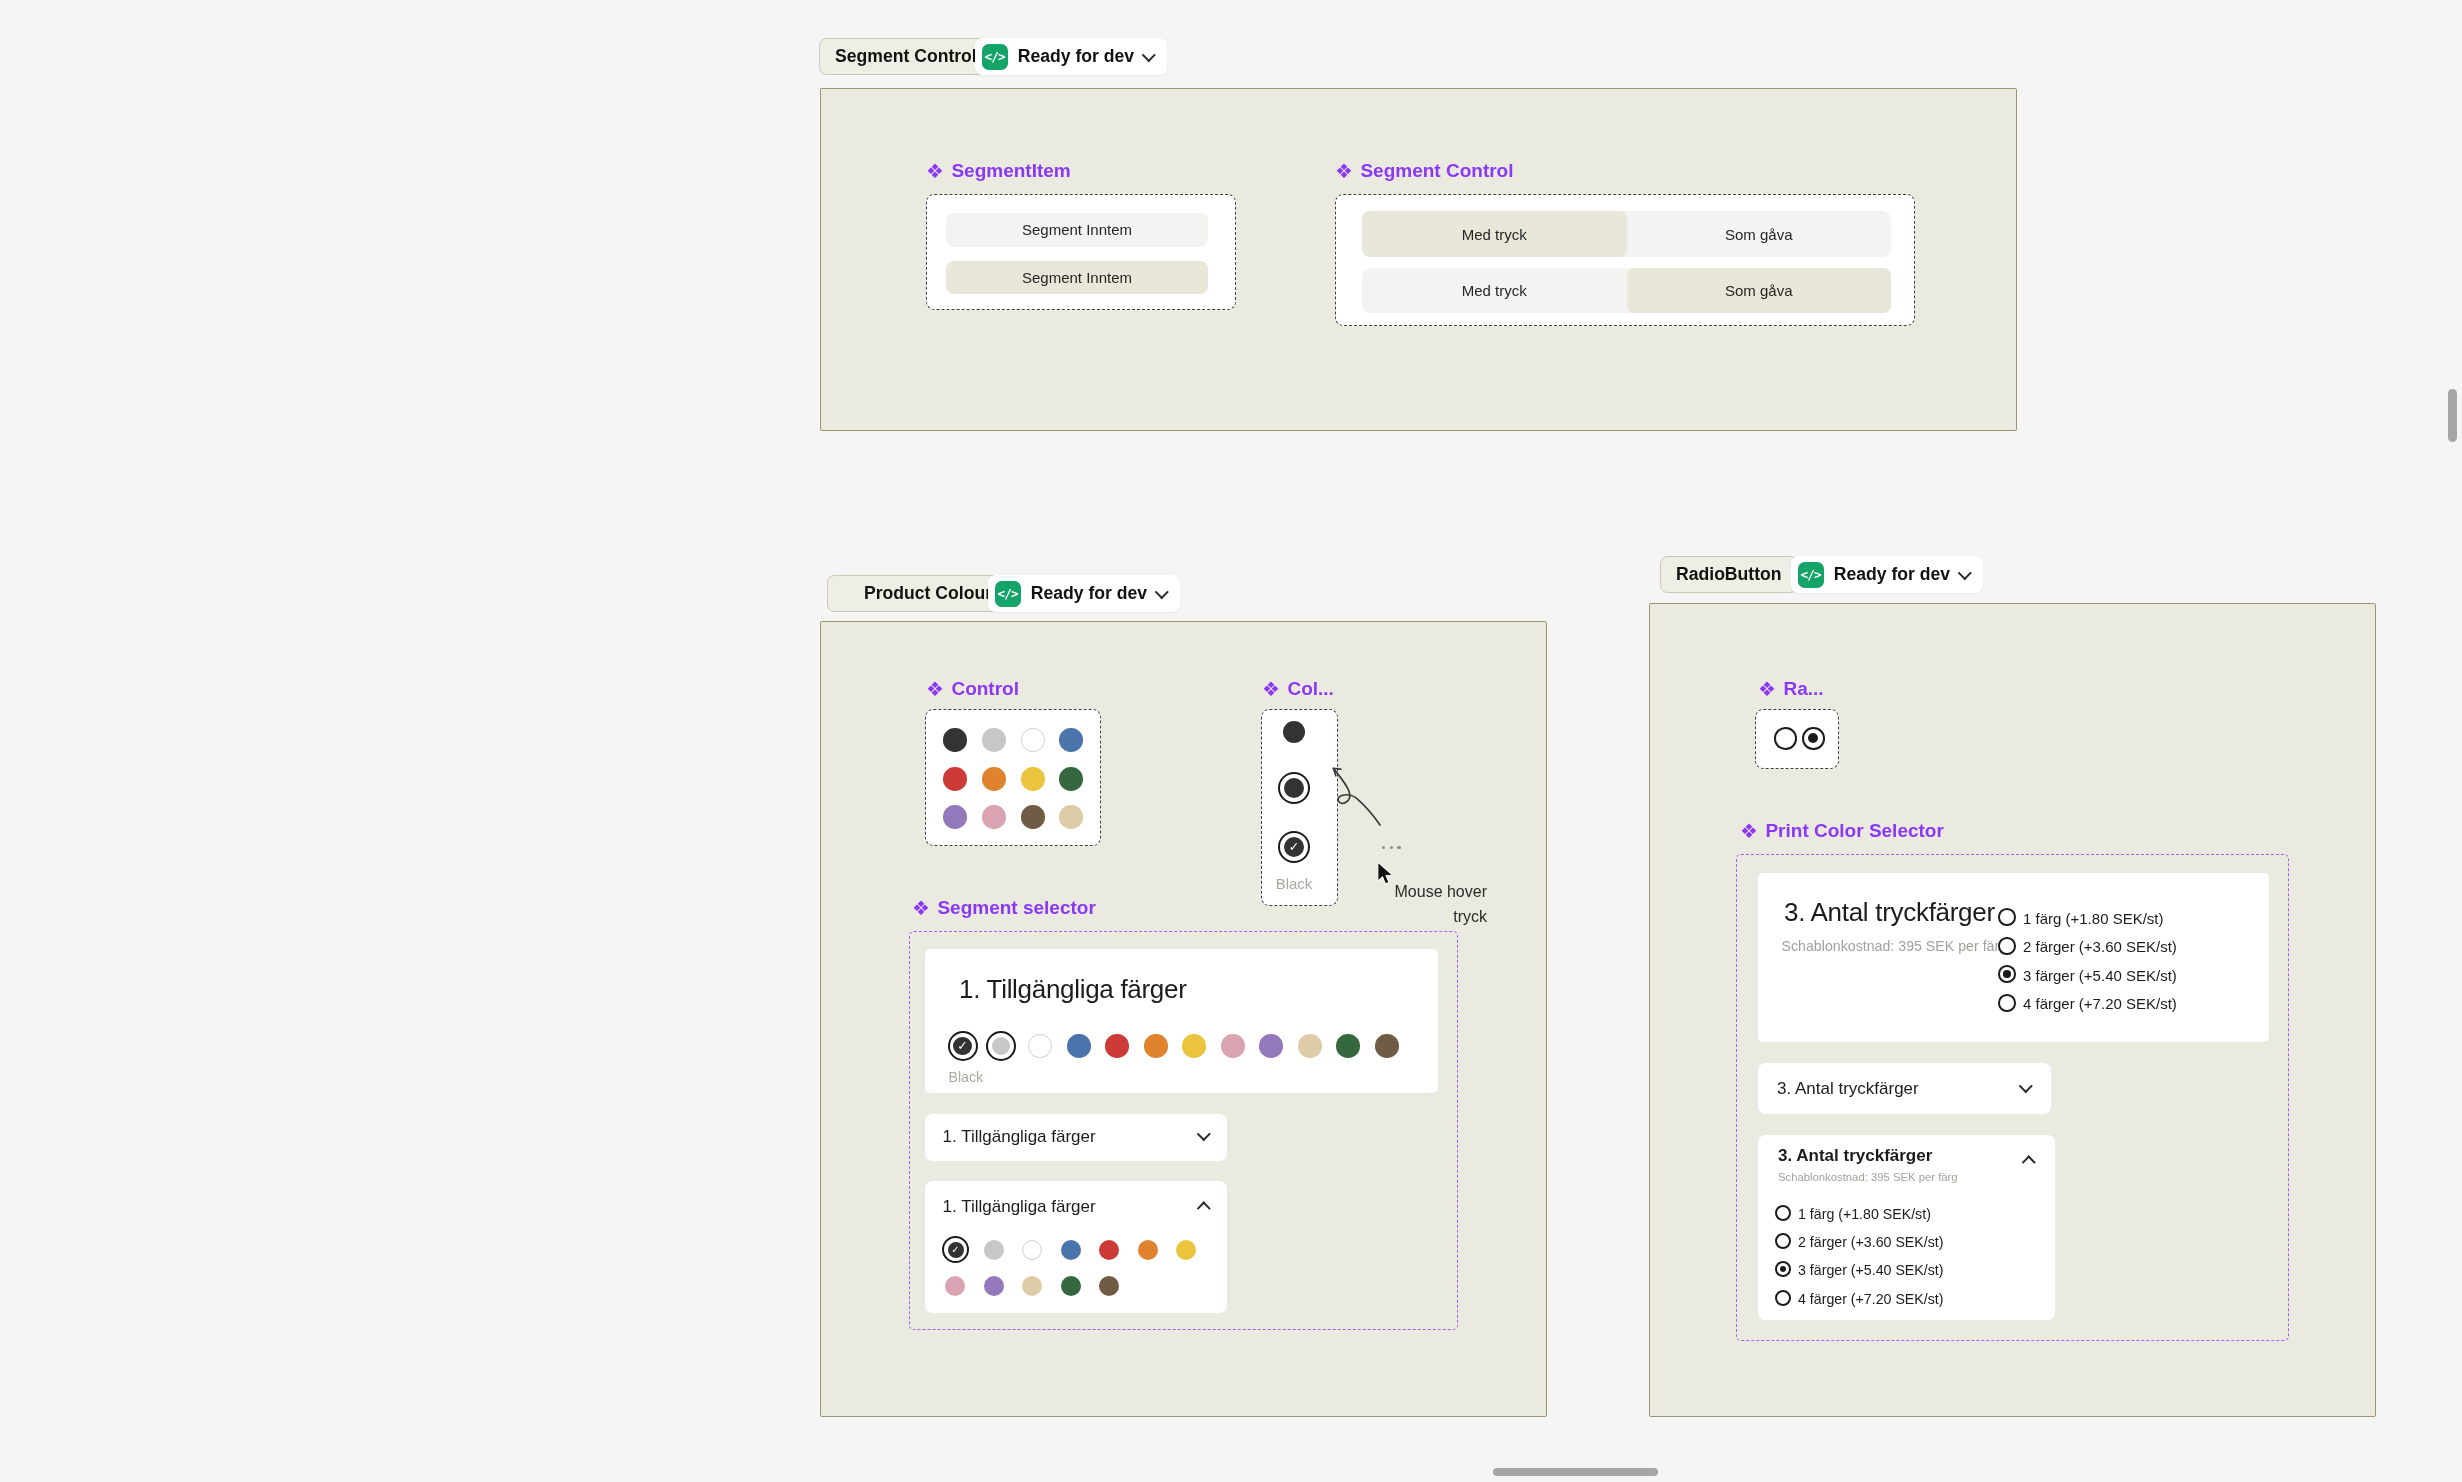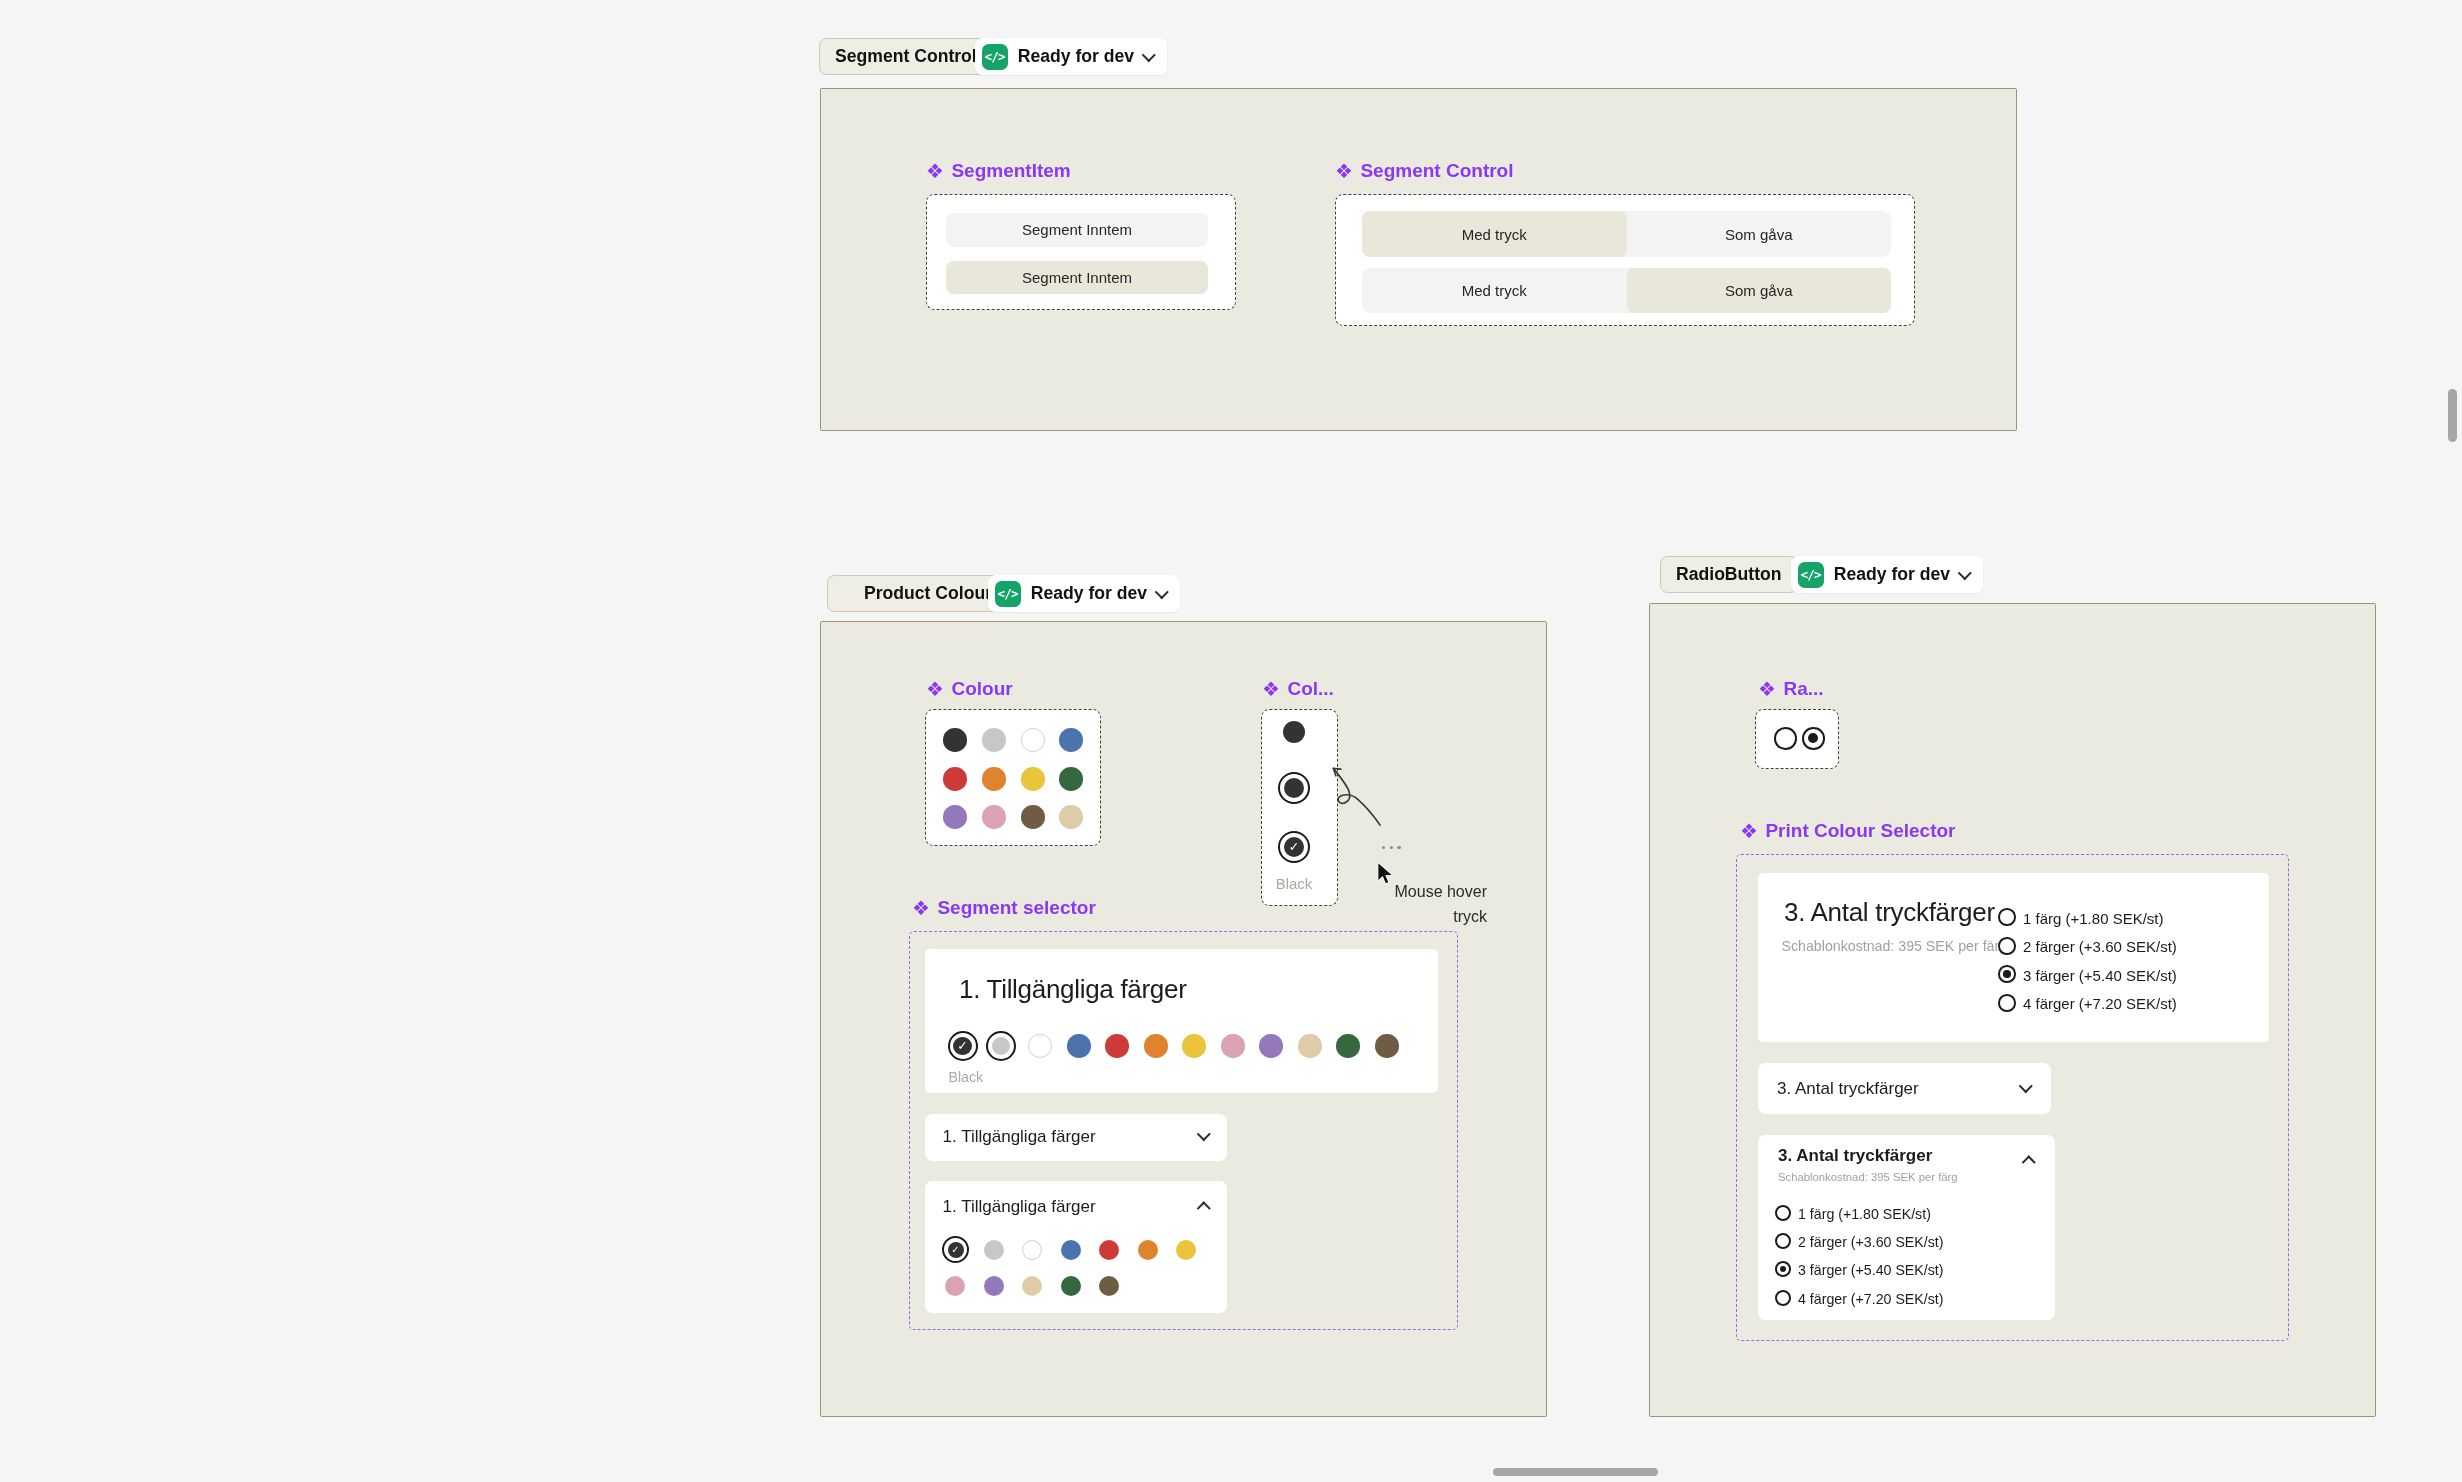--- a/index.html
+++ b/index.html
@@ -135,21 +135,21 @@
   <div class="pill-status" style="left:988px;top:575px;">
     <span class="code-icon"></span>
     <span>Ready for dev</span>
     <span class="chev"></span>
   </div>
 
   <div class="section" style="left:820px;top:621px;width:725px;height:794px;">
 
     <div class="comp-title" style="left:105px;top:56px;">
       <span class="comp-diamond"></span>
-      <span>Colour</span>
+      <span>Control</span>
     </div>
     <div class="dash" style="left:104px;top:87px;width:176px;height:137px;">
       <div class="dot" style="left: 17px; top: 18.4px; width: 23.5px; height: 23.5px; background: rgb(51, 51, 51);"></div>
       <div class="dot" style="left: 56px; top: 18.4px; width: 23.5px; height: 23.5px; background: rgb(199, 199, 199);"></div>
       <div class="dot whiteline" style="left: 95px; top: 18.4px; width: 23.5px; height: 23.5px; background: rgb(255, 255, 255);"></div>
       <div class="dot" style="left: 133px; top: 18.4px; width: 23.5px; height: 23.5px; background: rgb(76, 116, 172);"></div>
       <div class="dot" style="left: 17px; top: 57px; width: 23.5px; height: 23.5px; background: rgb(204, 59, 55);"></div>
       <div class="dot" style="left: 56px; top: 57px; width: 23.5px; height: 23.5px; background: rgb(224, 131, 47);"></div>
       <div class="dot" style="left: 95px; top: 57px; width: 23.5px; height: 23.5px; background: rgb(234, 196, 60);"></div>
       <div class="dot" style="left: 133px; top: 57px; width: 23.5px; height: 23.5px; background: rgb(53, 104, 63);"></div>
@@ -264,21 +264,21 @@
       <span class="comp-diamond"></span>
       <span>Ra...</span>
     </div>
     <div class="dash" style="left:105px;top:105px;width:84px;height:60px;">
       <div class="radio" style="left:18.4px;top:17px;width:22.6px;height:22.6px;"></div>
       <div class="radio sel" style="left:46px;top:17px;width:22.6px;height:22.6px;"></div>
     </div>
 
     <div class="comp-title" style="left:90px;top:216px;">
       <span class="comp-diamond"></span>
-      <span>Print Colour Selector</span>
+      <span>Print Color Selector</span>
     </div>
     <div class="dash-purple" style="left:86px;top:250px;width:553px;height:487px;"></div>
 
     <div class="card" style="left:108px;top:269px;width:511px;height:169px;">
       <div class="card-h" style="left:26px;top:23.5px;">3. Antal tryckfärger</div>
       <div class="card-sub" style="left:23.5px;top:65px;">Schablonkostnad: 395 SEK per färg</div>
       <div class="radio" style="left:240px;top:35px;width:17.6px;height:17.6px;"></div>
       <span class="radio-label" style="left:265px;top:37px;">1 färg (+1.80 SEK/st)</span>
       <div class="radio" style="left:240px;top:64px;width:17.6px;height:17.6px;"></div>
       <span class="radio-label" style="left:265px;top:65px;">2 färger (+3.60 SEK/st)</span>

